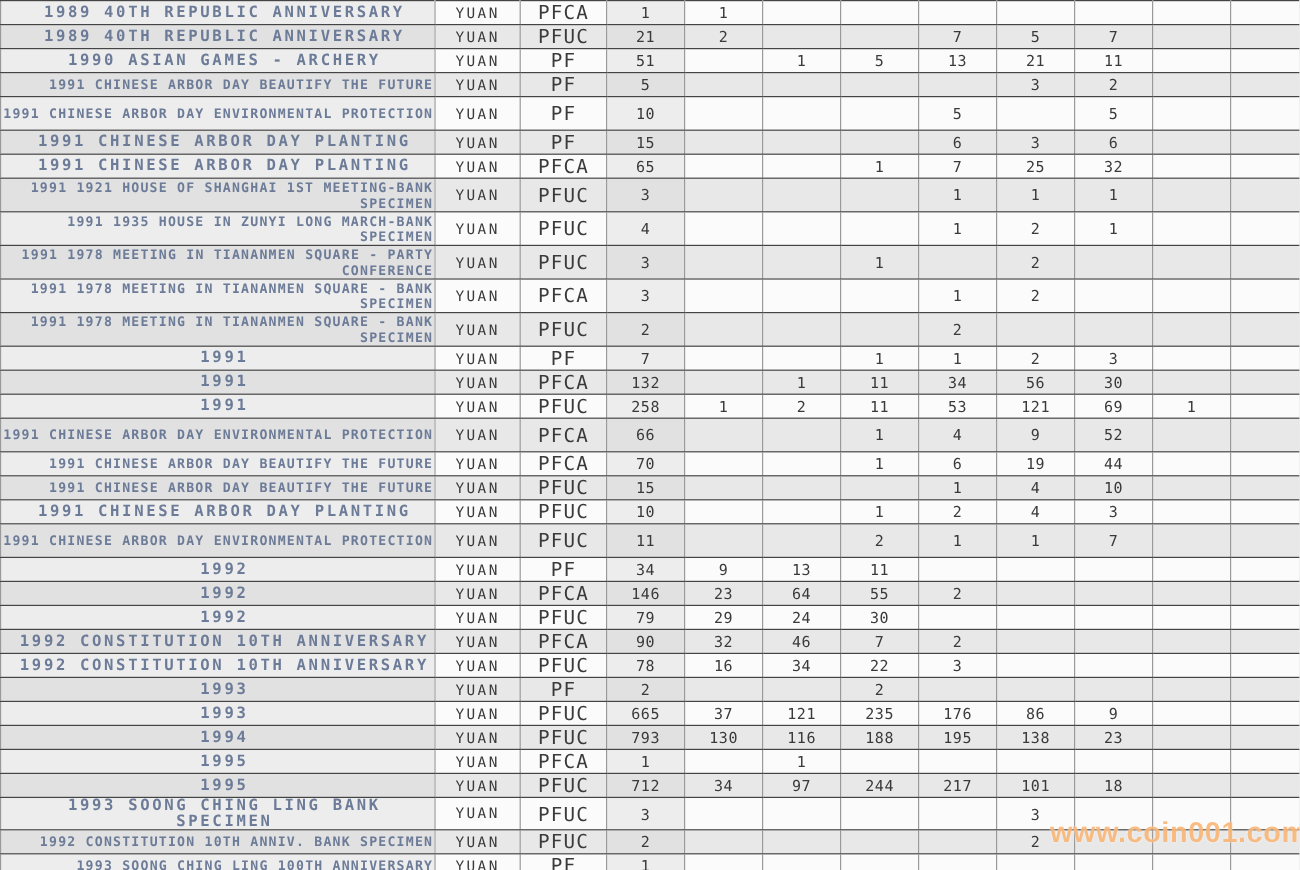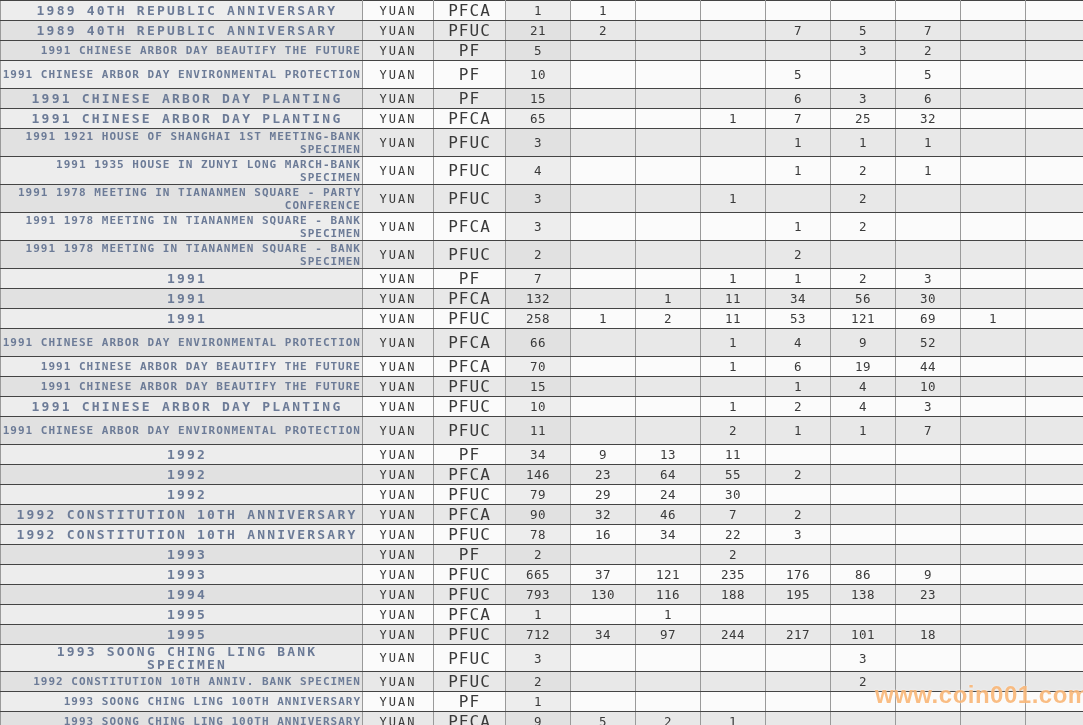--- a/index.html
+++ b/index.html
@@ -69,20 +69,34 @@
       <td class="num shaded">21</td>
       <td class="num">2</td>
       <td class="num"></td>
       <td class="num"></td>
       <td class="num">7</td>
       <td class="num">5</td>
       <td class="num">7</td>
       <td class="num"></td>
       <td class="num"></td>
     </tr>
+        <tr class="odd">
+      <td class="desc shaded fs-big">1990 ASIAN GAMES - ARCHERY</td>
+      <td class="den">YUAN</td>
+      <td class="grade">PF</td>
+      <td class="num shaded">51</td>
+      <td class="num"></td>
+      <td class="num">1</td>
+      <td class="num">5</td>
+      <td class="num">13</td>
+      <td class="num">21</td>
+      <td class="num">11</td>
+      <td class="num"></td>
+      <td class="num"></td>
+    </tr>
         <tr class="even">
       <td class="desc shaded fs-med">1991 CHINESE ARBOR DAY BEAUTIFY THE FUTURE</td>
       <td class="den">YUAN</td>
       <td class="grade">PF</td>
       <td class="num shaded">5</td>
       <td class="num"></td>
       <td class="num"></td>
       <td class="num"></td>
       <td class="num"></td>
       <td class="num">3</td>

